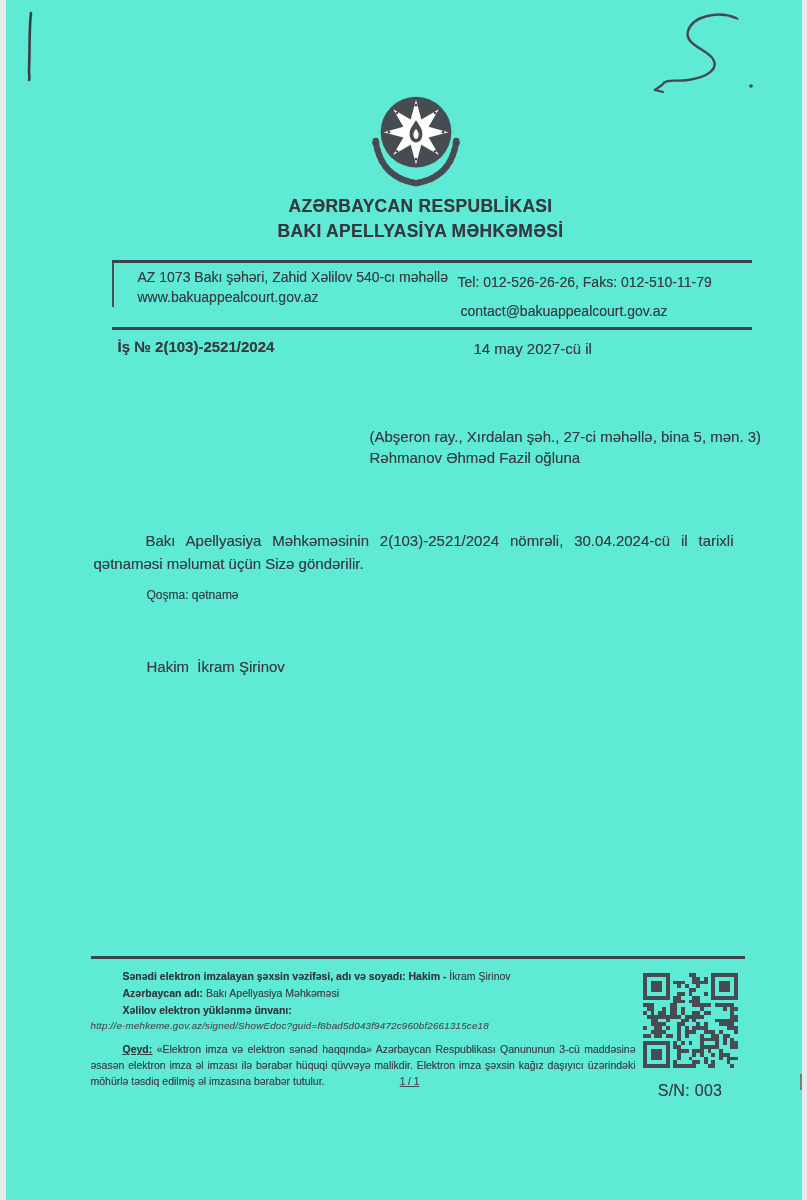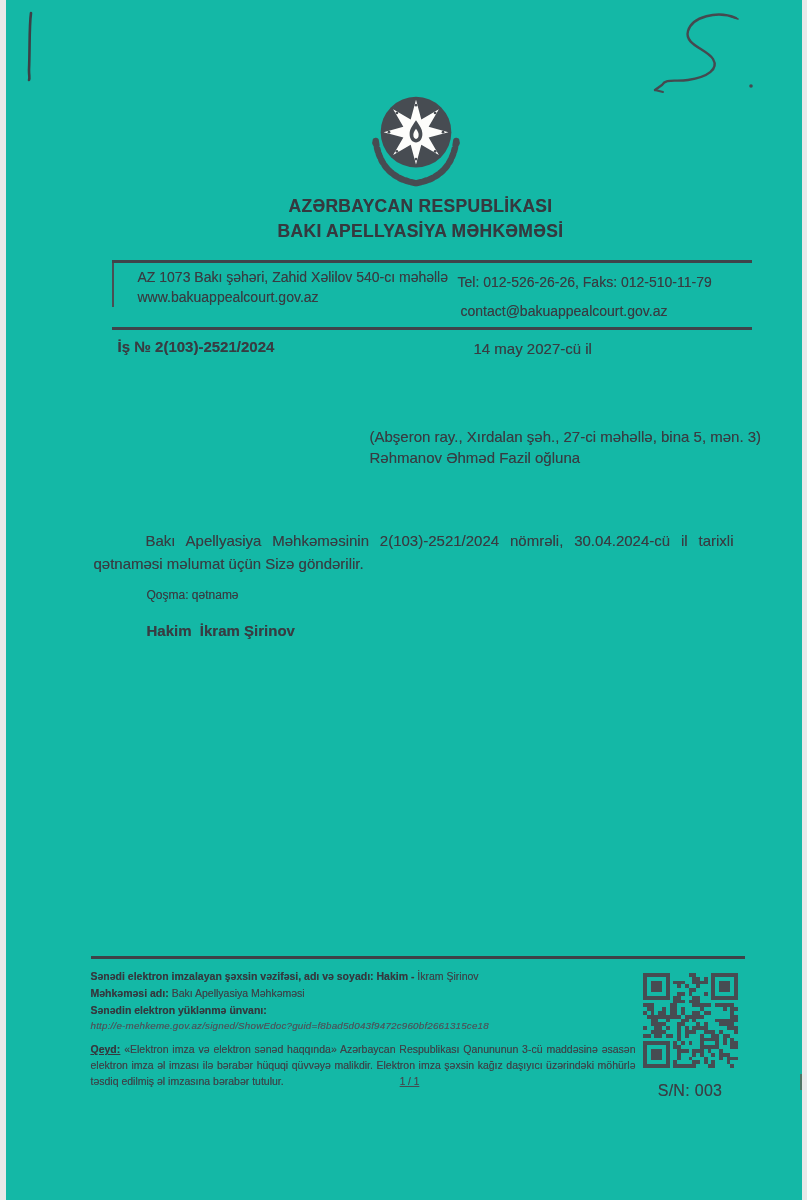--- a/index.html
+++ b/index.html
@@ -1,20 +1,20 @@
 <!DOCTYPE html>
 <html><head>
 <meta charset="utf-8">
 <style>
   * { margin:0; padding:0; box-sizing:border-box; }
   html,body { background:#e9e9e9; }
   .page {
     position:relative;
     width:796px; height:1200px;
-    background:#14b8a6;
+    background:#5eead4;
     margin:0 auto;
     overflow:hidden;
     font-family:"Liberation Sans", sans-serif;
     color:#383c42;
   }
   .scan-text { text-shadow:0 0 .5px rgba(56,60,66,.55); }
 
   
   .mark-left { position:absolute; left:14px; top:8px; }
   .mark-s    { position:absolute; left:612px; top:6px; }
@@ -48,30 +48,30 @@
 
   
   .recipient { position:absolute; top:426px; left:364px; width:398px; font-size:15px; line-height:1.42; }
 
   
   .body-par {
     position:absolute; top:530px; left:88px; width:640px;
     font-size:15px; line-height:1.5; text-align:justify; text-indent:52px;
   }
   .attachment { position:absolute; top:588px; left:141px; font-size:12px; }
-  .judge      { position:absolute; top:622px; left:141px; font-size:15px; white-space:pre;font-weight:bold; }
+  .judge      { position:absolute; top:658px; left:141px; font-size:15px; white-space:pre; }
 
   
   .footer {
     position:absolute; top:956px; left:85px; width:654px;
     border-top:3px solid #3e4248; padding-top:9px;
     display:flex; color:#3e4248;
   }
   .f-left  { width:545px; font-size:10.5px; line-height:1.6; }
-  .f-left b { color:#34383e; }
+  .f-left b { color:#34383e;margin-left:32px; }
   .f-url   { font-style:italic; font-size:9.8px; color:#51555c; letter-spacing:.2px; }
   .f-note  { margin-top:8px; line-height:1.5; text-align:justify; }
   .f-note .qeyd { text-decoration:underline; }
   .f-right { flex:1; text-align:center; padding-top:5px; }
   .qr-box  { width:95px; height:95px; margin:0 auto; }
   .serial  { margin-top:10px; font-size:16px; color:#3a3e44; letter-spacing:.3px; }
 
   .pagenum {
     position:absolute; top:1076px; left:77px; width:654px;
     text-align:center; font-size:10px; color:#454a50;text-decoration:underline;
@@ -147,22 +147,22 @@
     <div>Rəhmanov Əhməd Fazil oğluna</div>
   </div>
 
   <div class="body-par scan-text">Bakı Apellyasiya Məhkəməsinin 2(103)-2521/2024 nömrəli, 30.04.2024-cü il tarixli qətnaməsi məlumat üçün Sizə göndərilir.</div>
   <div class="attachment scan-text">Qoşma: qətnamə</div>
   <div class="judge scan-text">Hakim  İkram Şirinov</div>
 
   <div class="footer">
     <div class="f-left scan-text">
       <div><b>Sənədi elektron imzalayan şəxsin vəzifəsi, adı və soyadı: Hakim -</b> <span>İkram Şirinov</span></div>
-      <div><b>Məhkəməsi adı:</b> <span>Bakı Apellyasiya Məhkəməsi</span></div>
-      <div><b>Sənədin elektron yüklənmə ünvanı:</b></div>
+      <div><b>Azərbaycan adı:</b> <span>Bakı Apellyasiya Məhkəməsi</span></div>
+      <div><b>Xəlilov elektron yüklənmə ünvanı:</b></div>
       <div class="f-url">http://e-mehkeme.gov.az/signed/ShowEdoc?guid=f8bad5d043f9472c960bf2661315ce18</div>
       <div class="f-note"><b class="qeyd">Qeyd:</b> <span>«Elektron imza və elektron sənəd haqqında» Azərbaycan Respublikası Qanununun 3-cü maddəsinə əsasən elektron imza əl imzası ilə bərabər hüquqi qüvvəyə malikdir. Elektron imza şəxsin kağız daşıyıcı üzərindəki möhürlə təsdiq edilmiş əl imzasına bərabər tutulur.</span></div>
     </div>
     <div class="f-right">
       <svg class="qr-box" viewBox="0 0 90 90" shape-rendering="crispEdges">
           <rect x="43.2" y="0" width="3.6" height="3.6" fill="#474c52"></rect>
           <rect x="46.800000000000004" y="0" width="3.6" height="3.6" fill="#474c52"></rect>
           <rect x="46.800000000000004" y="3.6" width="3.6" height="3.6" fill="#474c52"></rect>
           <rect x="50.4" y="3.6" width="3.6" height="3.6" fill="#474c52"></rect>
           <rect x="57.6" y="3.6" width="3.6" height="3.6" fill="#474c52"></rect>

